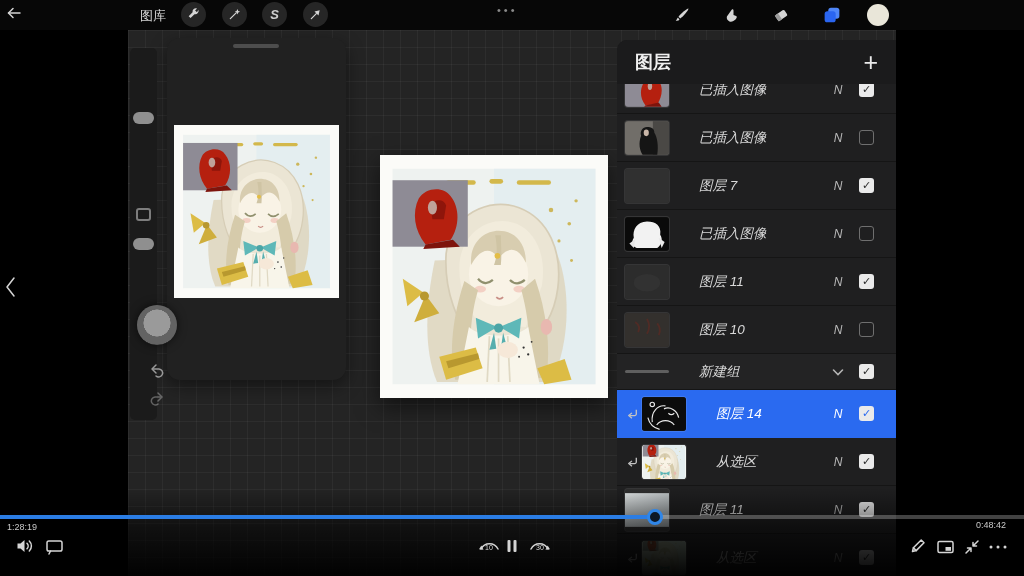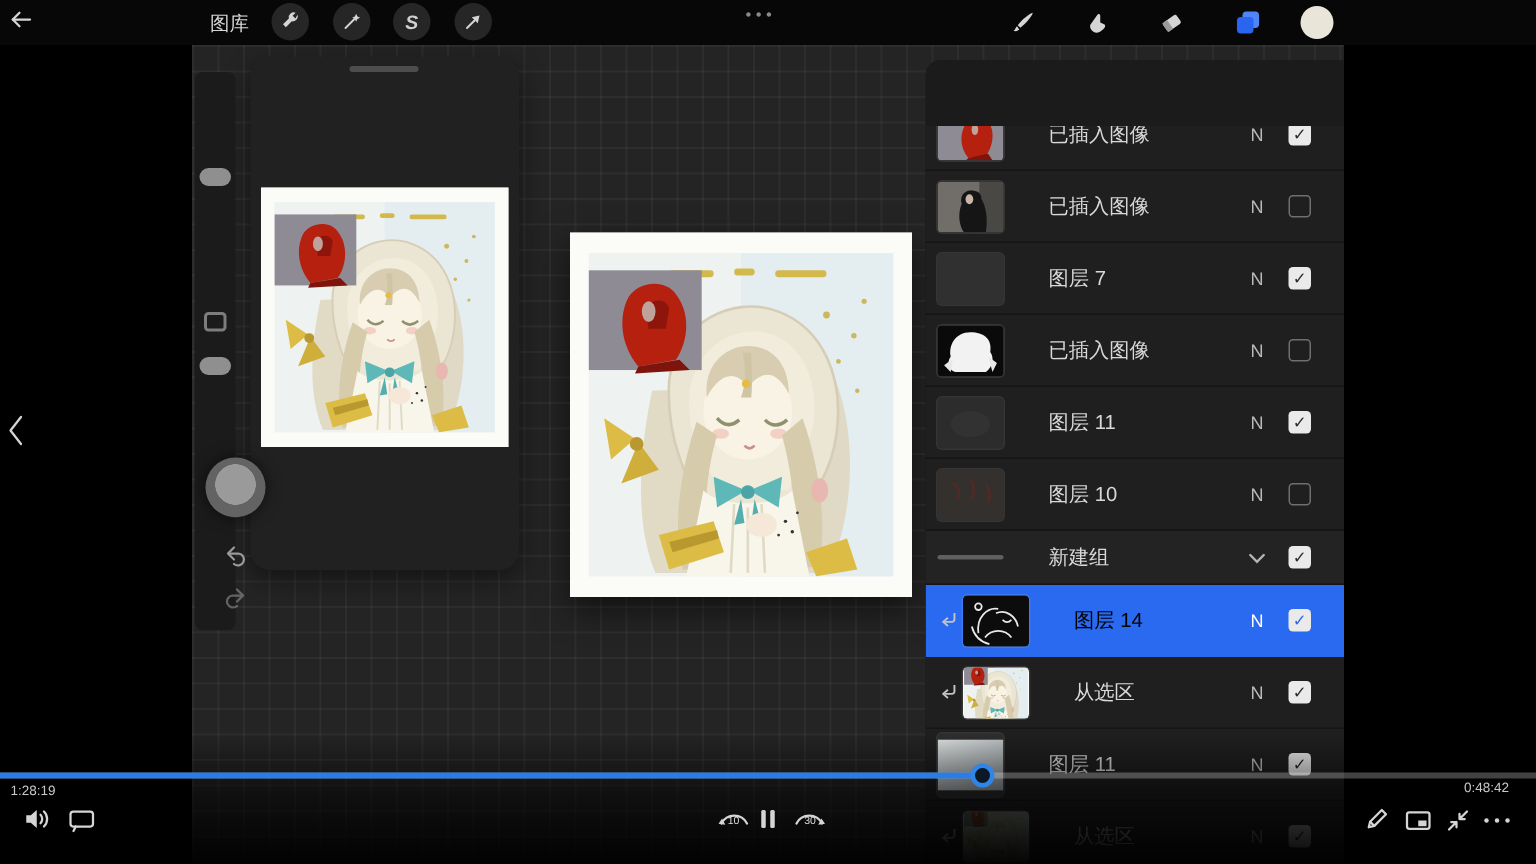--- a/index.html
+++ b/index.html
@@ -38,32 +38,32 @@
   
   .layers-panel{left:617px;top:40px;width:279px;height:536px;background:#1b1b1c;
                 border-radius:10px 0 0 0;overflow:hidden;z-index:6;}
   .layers-header{position:absolute;left:0;top:0;width:100%;height:44px;background:#1b1b1c;z-index:3;
                  display:flex;align-items:center;padding:0 18px;box-sizing:border-box;}
   .layers-title{font-size:18px;font-weight:600;color:#f0f0f0;}
   .layers-add{margin-left:auto;font-size:25px;font-weight:300;color:#eaeaea;line-height:20px;}
   .layers-list{position:absolute;left:0;top:44px;width:100%;bottom:0;overflow:hidden;z-index:1;}
   .layers-list > :first-child{margin-top:-18px;}
   .layer-row{height:48px;display:flex;align-items:center;padding-left:8px;box-sizing:border-box;
-             border-bottom:1px solid #151515;background:#1f1f20;}
+             border-bottom:1px solid #151515;background:#1f1f20;font-style:italic;}
   .layer-row.group{height:36px;background:#232324;}
   .layer-row.selected{background:#2a6af0;border-bottom-color:#2a6af0;}
   .layer-row.dimmed{opacity:.55;}
   .clip-icon{width:13px;height:13px;margin:0 3px 0 1px;flex:0 0 auto;}
   .thumb{width:44px;height:34px;border-radius:3px;overflow:hidden;flex:0 0 auto;
          box-shadow:0 0 0 1px rgba(255,255,255,.10);background:#2e2e2e;}
   .thumb svg{display:block;width:100%;height:100%;}
   .thumb.tall{height:42px;}
   .group-bar{width:44px;height:3px;border-radius:2px;background:#5f5f5f;flex:0 0 auto;}
   .layer-label{margin-left:30px;font-size:13.5px;color:#d9d9d9;white-space:nowrap;}
-  .selected .layer-label{color:#000000;text-align:center;}
+  .selected .layer-label{color:#ffffff;text-align:center;}
   .row-spacer{flex:1;}
   .blend-btn{width:18px;text-align:center;font-size:12px;color:#b9b9b9;margin-right:12px;}
   .selected .blend-btn{color:#fff;}
   .vis-box{width:15px;height:15px;border-radius:3px;margin-right:22px;flex:0 0 auto;
            display:flex;align-items:center;justify-content:center;box-sizing:border-box;}
   .vis-box.on{background:#eaeaea;color:#2b2b2b;font-size:11px;font-weight:700;}
   .selected .vis-box.on{color:#2a6af0;}
   .vis-box.off{border:1.5px solid #6f6f6f;background:transparent;}
   .grp-chev{width:16px;height:16px;margin-right:13px;flex:0 0 auto;}
   
@@ -396,20 +396,24 @@
               <use href="#painting"></use>
               <rect x="8" y="30" width="184" height="160" fill="rgba(95,130,75,0.38)"></rect>
             </svg>
           </div>
           <span class="layer-label">从选区</span>
           <span class="row-spacer"></span>
           <span class="blend-btn">N</span>
           <div class="vis-box on">✓</div>
         </div>
       </div>
+    <div class="layers-header">
+      <span class="layers-title">图层</span>
+      <span class="layers-add">+</span>
+    </div>
   </div>
 
   <div class="abs bottom-fade"></div>
 
   <div class="abs pbtn" style="left:5px;top:4px">
     <svg width="18" height="18" viewBox="0 0 18 18">
         <path class="icon-stroke" d="M15 9H3.5"></path>
         <path class="icon-stroke" d="M8 4.5 3.5 9 8 13.5"></path>
       </svg>
   </div>

